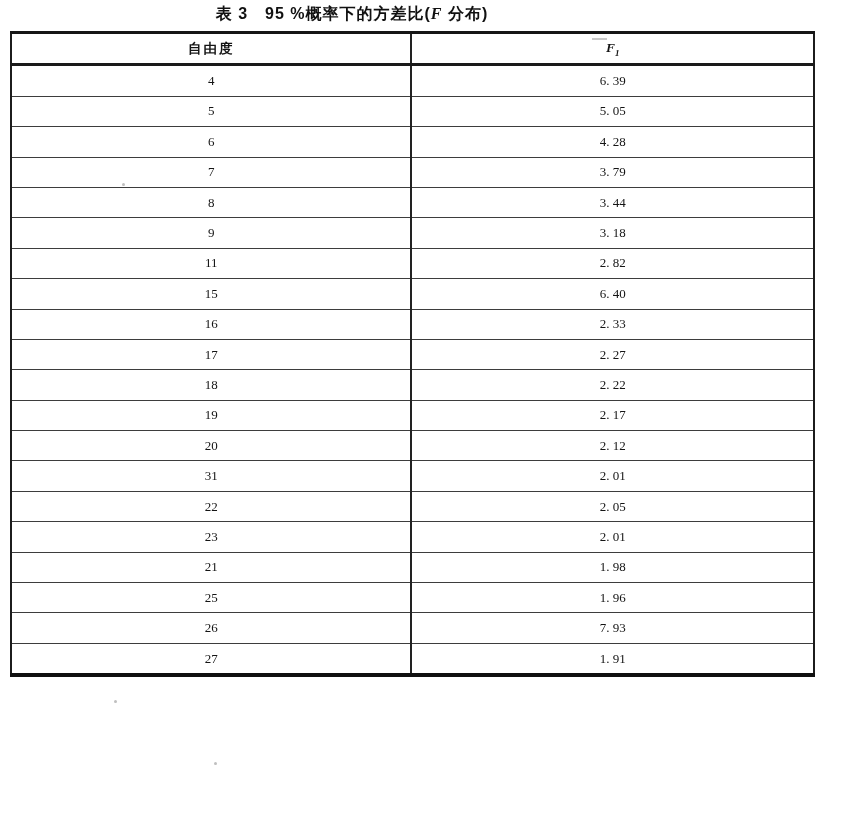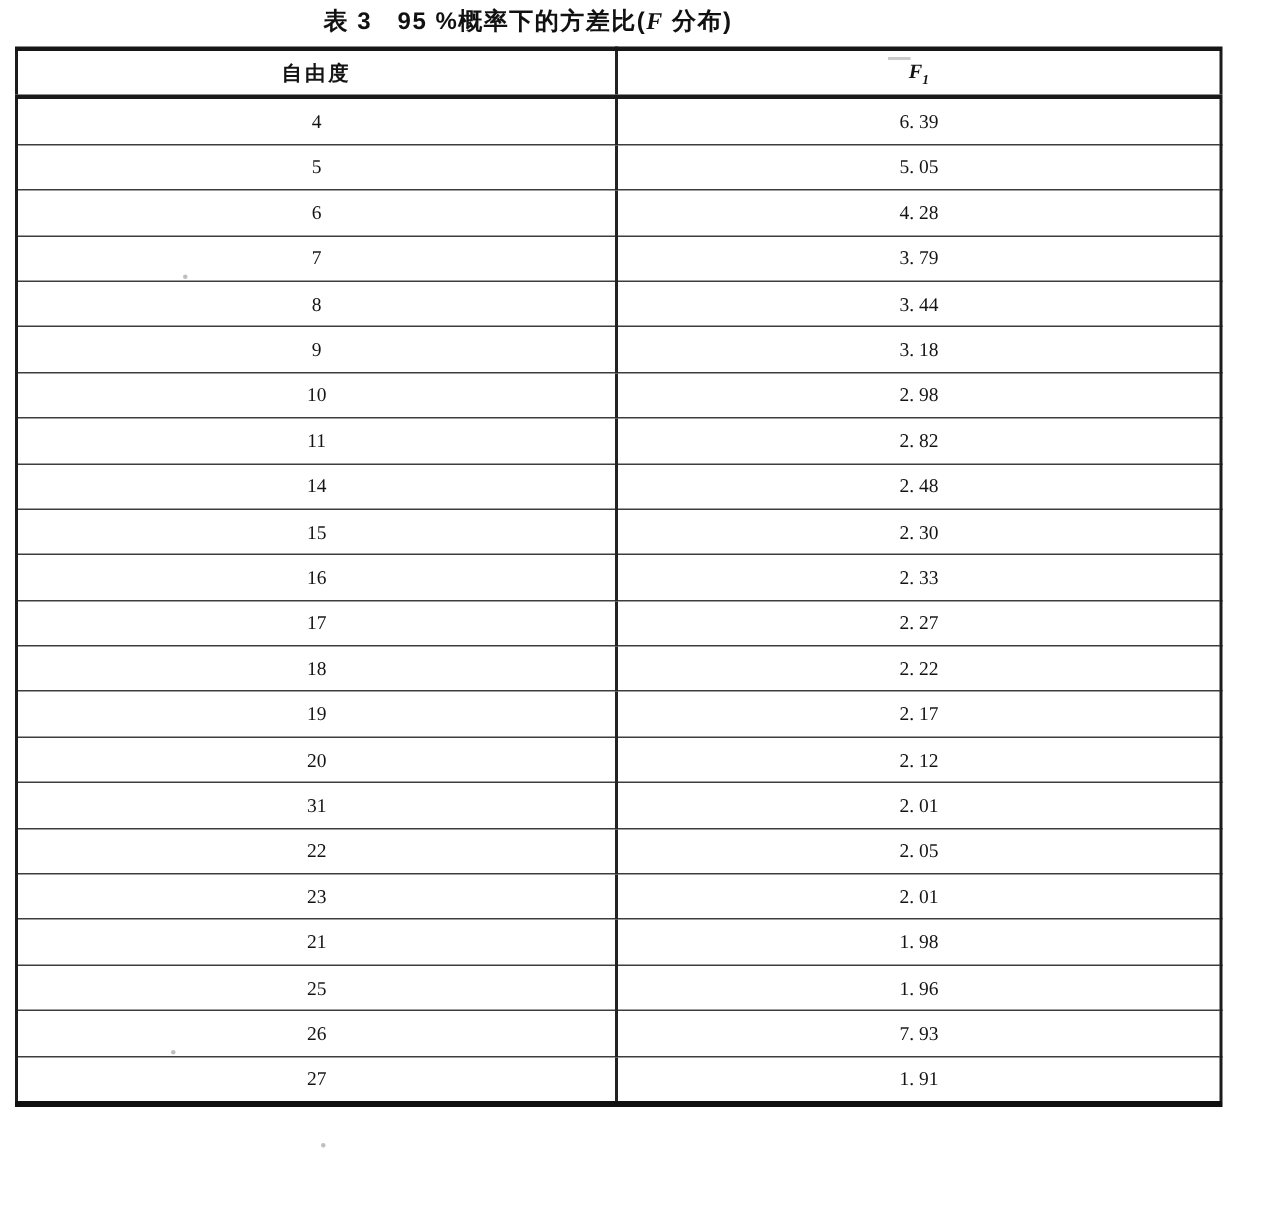--- a/index.html
+++ b/index.html
@@ -123,34 +123,26 @@
       </tr>
         <tr class="data-row">
         <td class="col1">8</td>
         <td class="col2">3. 44</td>
       </tr>
         <tr class="data-row">
         <td class="col1">9</td>
         <td class="col2">3. 18</td>
       </tr>
         <tr class="data-row">
-        <td class="col1">10</td>
-        <td class="col2">2. 98</td>
-      </tr>
-        <tr class="data-row">
         <td class="col1">11</td>
         <td class="col2">2. 82</td>
       </tr>
         <tr class="data-row">
-        <td class="col1">14</td>
-        <td class="col2">2. 48</td>
-      </tr>
-        <tr class="data-row">
         <td class="col1">15</td>
-        <td class="col2">2. 30</td>
+        <td class="col2">6. 40</td>
       </tr>
         <tr class="data-row">
         <td class="col1">16</td>
         <td class="col2">2. 33</td>
       </tr>
         <tr class="data-row">
         <td class="col1">17</td>
         <td class="col2">2. 27</td>
       </tr>
         <tr class="data-row">

